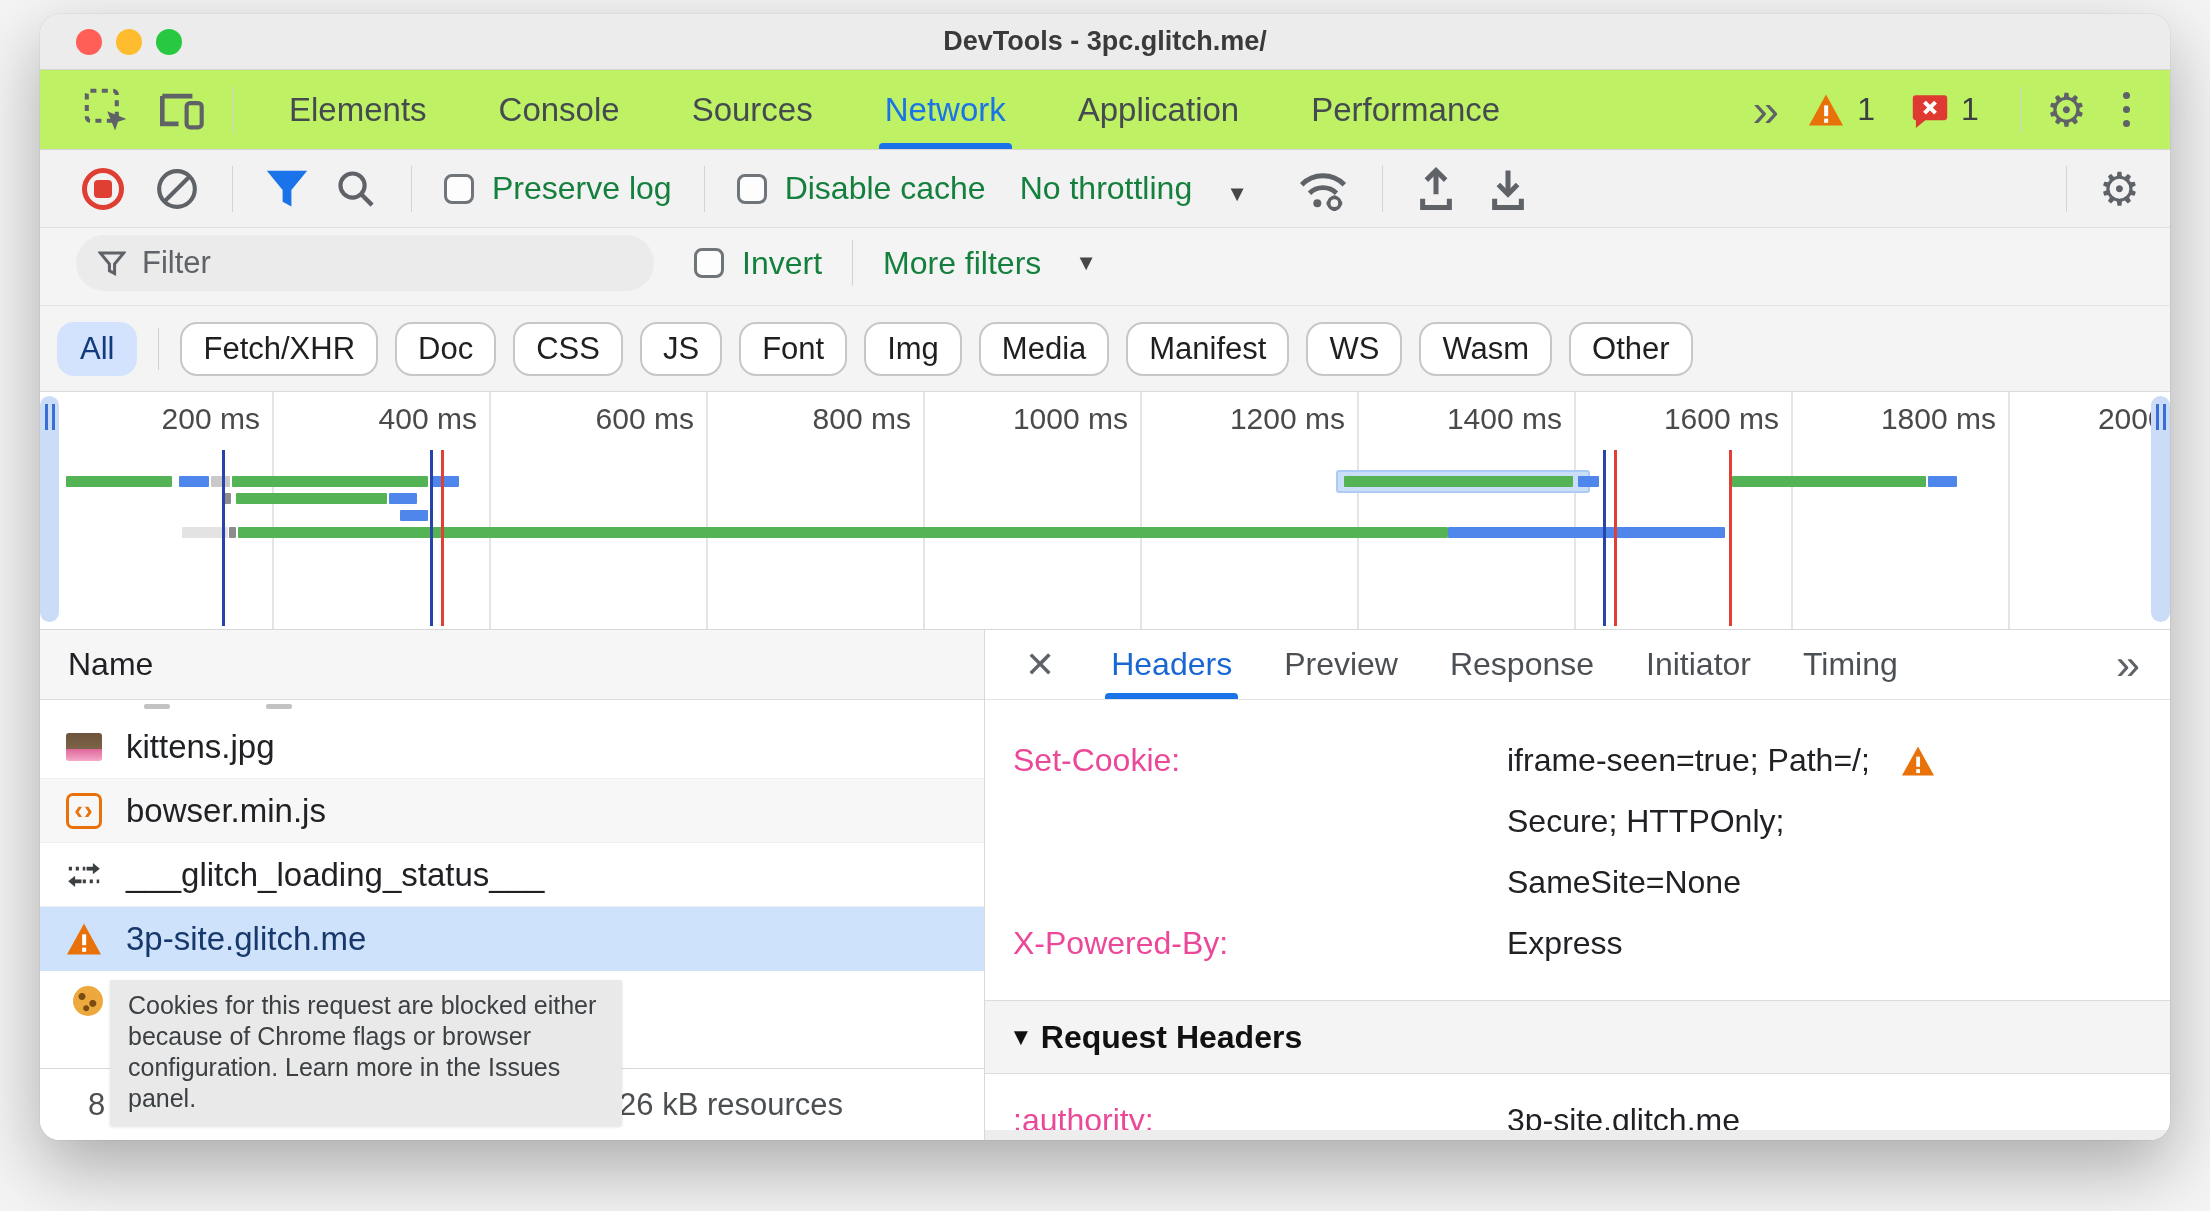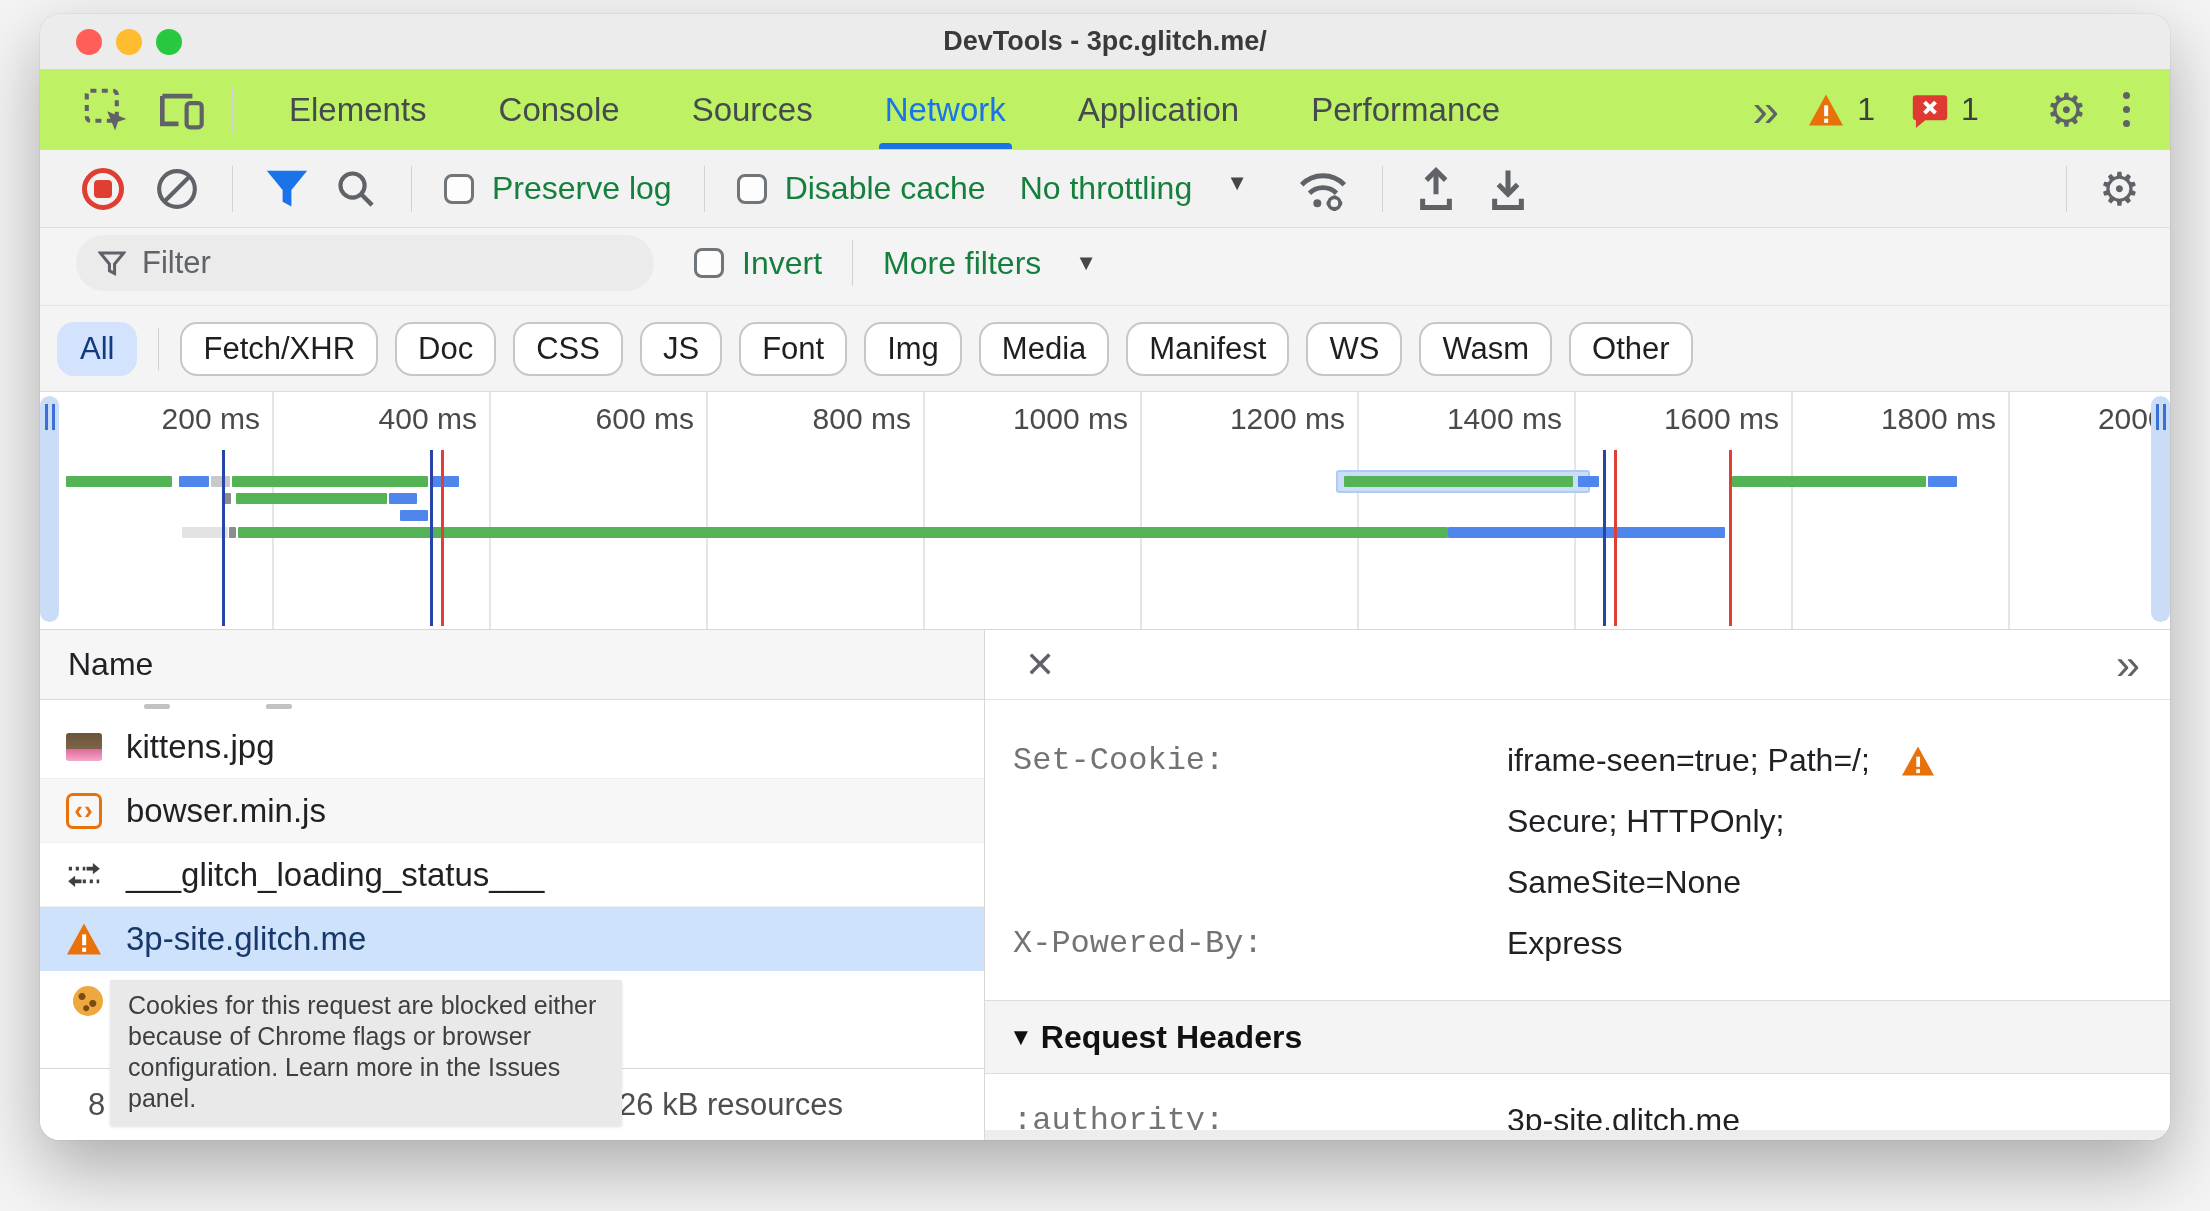--- a/index.html
+++ b/index.html
@@ -40,21 +40,21 @@
   .nettoolbar { height:78px; background:#f2f2f2; border-bottom:1px solid #e0e0e0;
     display:flex; align-items:center; padding:0 30px 0 42px; gap:8px; }
   .recbtn { width:42px; height:42px; border:5px solid #df3e33; border-radius:50%;
     display:flex; align-items:center; justify-content:center; margin-right:22px; }
   .recbtn i { width:18px; height:18px; background:#df3e33; border-radius:4px; }
   .cb { width:30px; height:30px; border:3px solid #70757a; border-radius:8px; background:#fdfdfd;
     flex:0 0 auto; margin-right:18px; }
   .tbtext { font-size:32px; color:#15803d; white-space:nowrap; }
   .cbgroup { display:flex; align-items:center; }
   .caret { font-size:22px; color:#474747; margin-left:34px; }
-  .throttle { display:flex; align-items:flex-start; margin-left:26px; }
+  .throttle { display:flex; align-items:flex-end; margin-left:26px; }
 
   
   .filterrow { height:78px; background:#f4f4f4; border-bottom:1px solid #e4e4e4;
     display:flex; align-items:center; padding:0 30px 7px 36px; }
   .filterpill { width:578px; height:56px; background:#ebebeb; border-radius:28px;
     display:flex; align-items:center; padding:0 22px; gap:16px; }
   .filterpill input { border:none; outline:none; background:transparent; font-size:31px;
     color:#202124; width:460px; font-family:inherit; }
   .filterpill input::placeholder { color:#5f6368; }
 
@@ -114,21 +114,21 @@
   .dtabs { height:70px; border-bottom:1px solid #e3e3e3; display:flex; align-items:center;
     padding:0 34px 0 40px; gap:52px; }
   .closex { font-size:36px; color:#5f6368; margin-right:4px; }
   .dtab { position:relative; height:100%; display:flex; align-items:center; font-size:32px; color:#4c5054; }
   .dtab.active { color:#1967d2; font-weight:500; }
   .dtab.active::after { content:''; position:absolute; left:-6px; right:-6px; bottom:0; height:6px;
     background:#1a73e8; border-radius:4px 4px 0 0; }
   .dchev { font-size:42px; color:#5f6368; letter-spacing:-4px; margin-left:auto; }
   .dcontent { padding-top:30px; }
   .hrow { display:flex; padding-left:28px; }
-  .hkey { flex:0 0 494px; font-size:32px; color:#737373; line-height:61px;font-family:Liberation Mono, monospace; }
+  .hkey { flex:0 0 494px; font-size:32px; color:#ec4899; line-height:61px; }
   .hval { flex:1; }
   .hline { font-size:32px; color:#202124; line-height:61px; display:flex; align-items:center; }
   .hwarn { display:inline-flex; margin-left:30px; }
   .sectionbar { margin-top:26px; height:74px; background:#f4f4f4; border-top:1px solid #dcdcdc;
     border-bottom:1px solid #dcdcdc; display:flex; align-items:center; padding-left:24px;
     font-size:32px; font-weight:700; color:#111; }
   .sectionbar .tri { font-size:24px; margin-right:8px; font-weight:400; }
   .reqhdrs { padding-top:16px; }
   .bottomstrip { position:absolute; left:0; right:0; bottom:0; height:10px; background:#ededed; }
 
@@ -405,20 +405,27 @@
           <span class="sdiv"></span>
           <span>147 kB transferred</span>
           <span class="sdiv"></span>
           <span>226 kB resources</span>
         </div>
     </div>
 
     <div class="rightpane">
       <div class="dtabs">
         <span class="closex">✕</span>
+        <span id="detail-tabs" style="display:flex;gap:52px;height:100%">
+            <span class="dtab active">Headers</span>
+            <span class="dtab">Preview</span>
+            <span class="dtab">Response</span>
+            <span class="dtab">Initiator</span>
+            <span class="dtab">Timing</span>
+          </span>
         <span class="dchev">››</span>
       </div>
       <div class="dcontent">
         <div id="resp-headers">
             <div class="hrow">
               <div class="hkey">Set-Cookie:</div>
               <div class="hval">
                 <div class="hline">iframe-seen=true; Path=/;<span class="hwarn">
                     <svg width="36" height="32" viewBox="0 0 24 22">
                       <path d="M12 1 L23 21 H1 Z" fill="#e8710a"></path>

